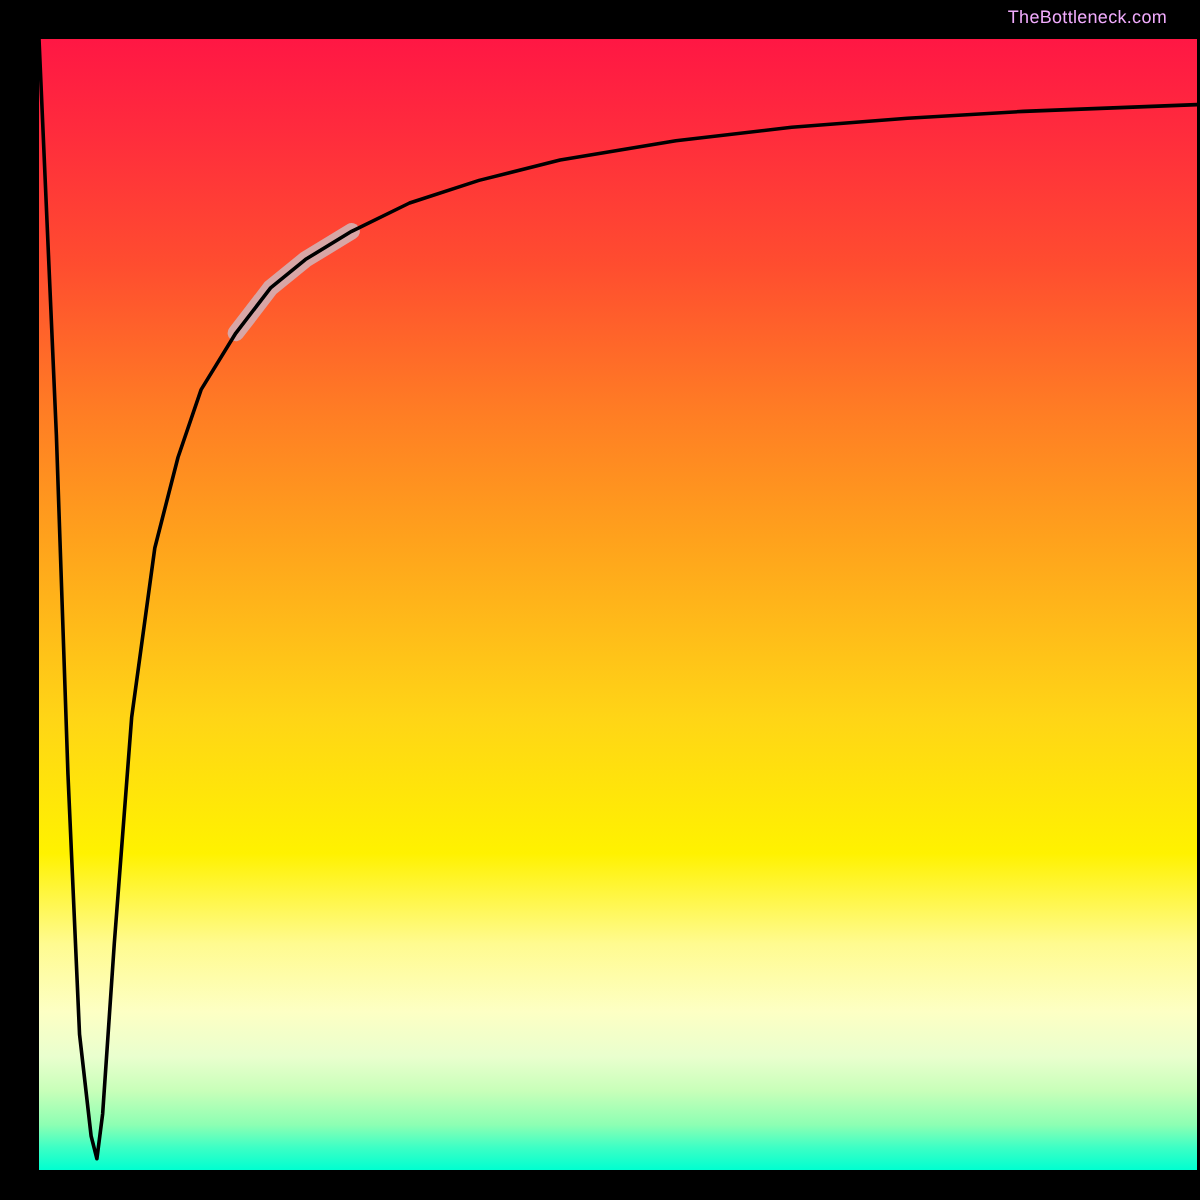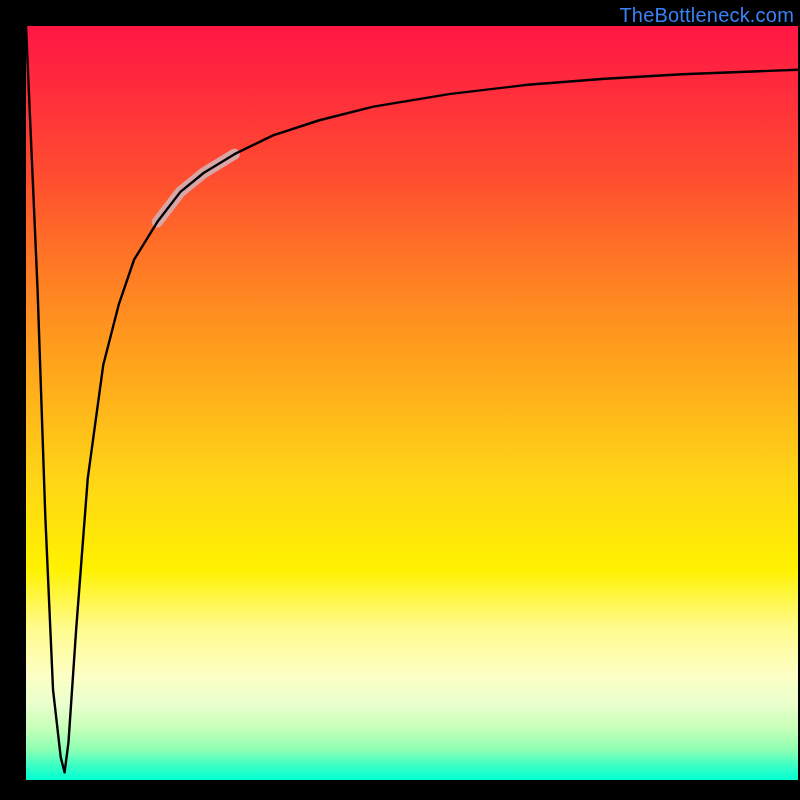--- a/index.html
+++ b/index.html
@@ -42,23 +42,23 @@
       #e9ffce 90%,
       #c8ffb9 93%,
       #8dffb3 96%,
       #3dffc5 98%,
       #00ffd0 100%
     );
   }
   .attribution {
     position: absolute;
     top: 4px;
-    right: 6px;
-    color: #3b82f6;
-    font-size: 20px;
+    right: 22px;
+    color: #f0abfc;
+    font-size: 12px;
     font-weight: 500;
     letter-spacing: 0.2px;
     user-select: none;
   }
   svg.curve-layer {
     position: absolute;
     inset: 0;
     width: 100%;
     height: 100%;
     overflow: visible;

